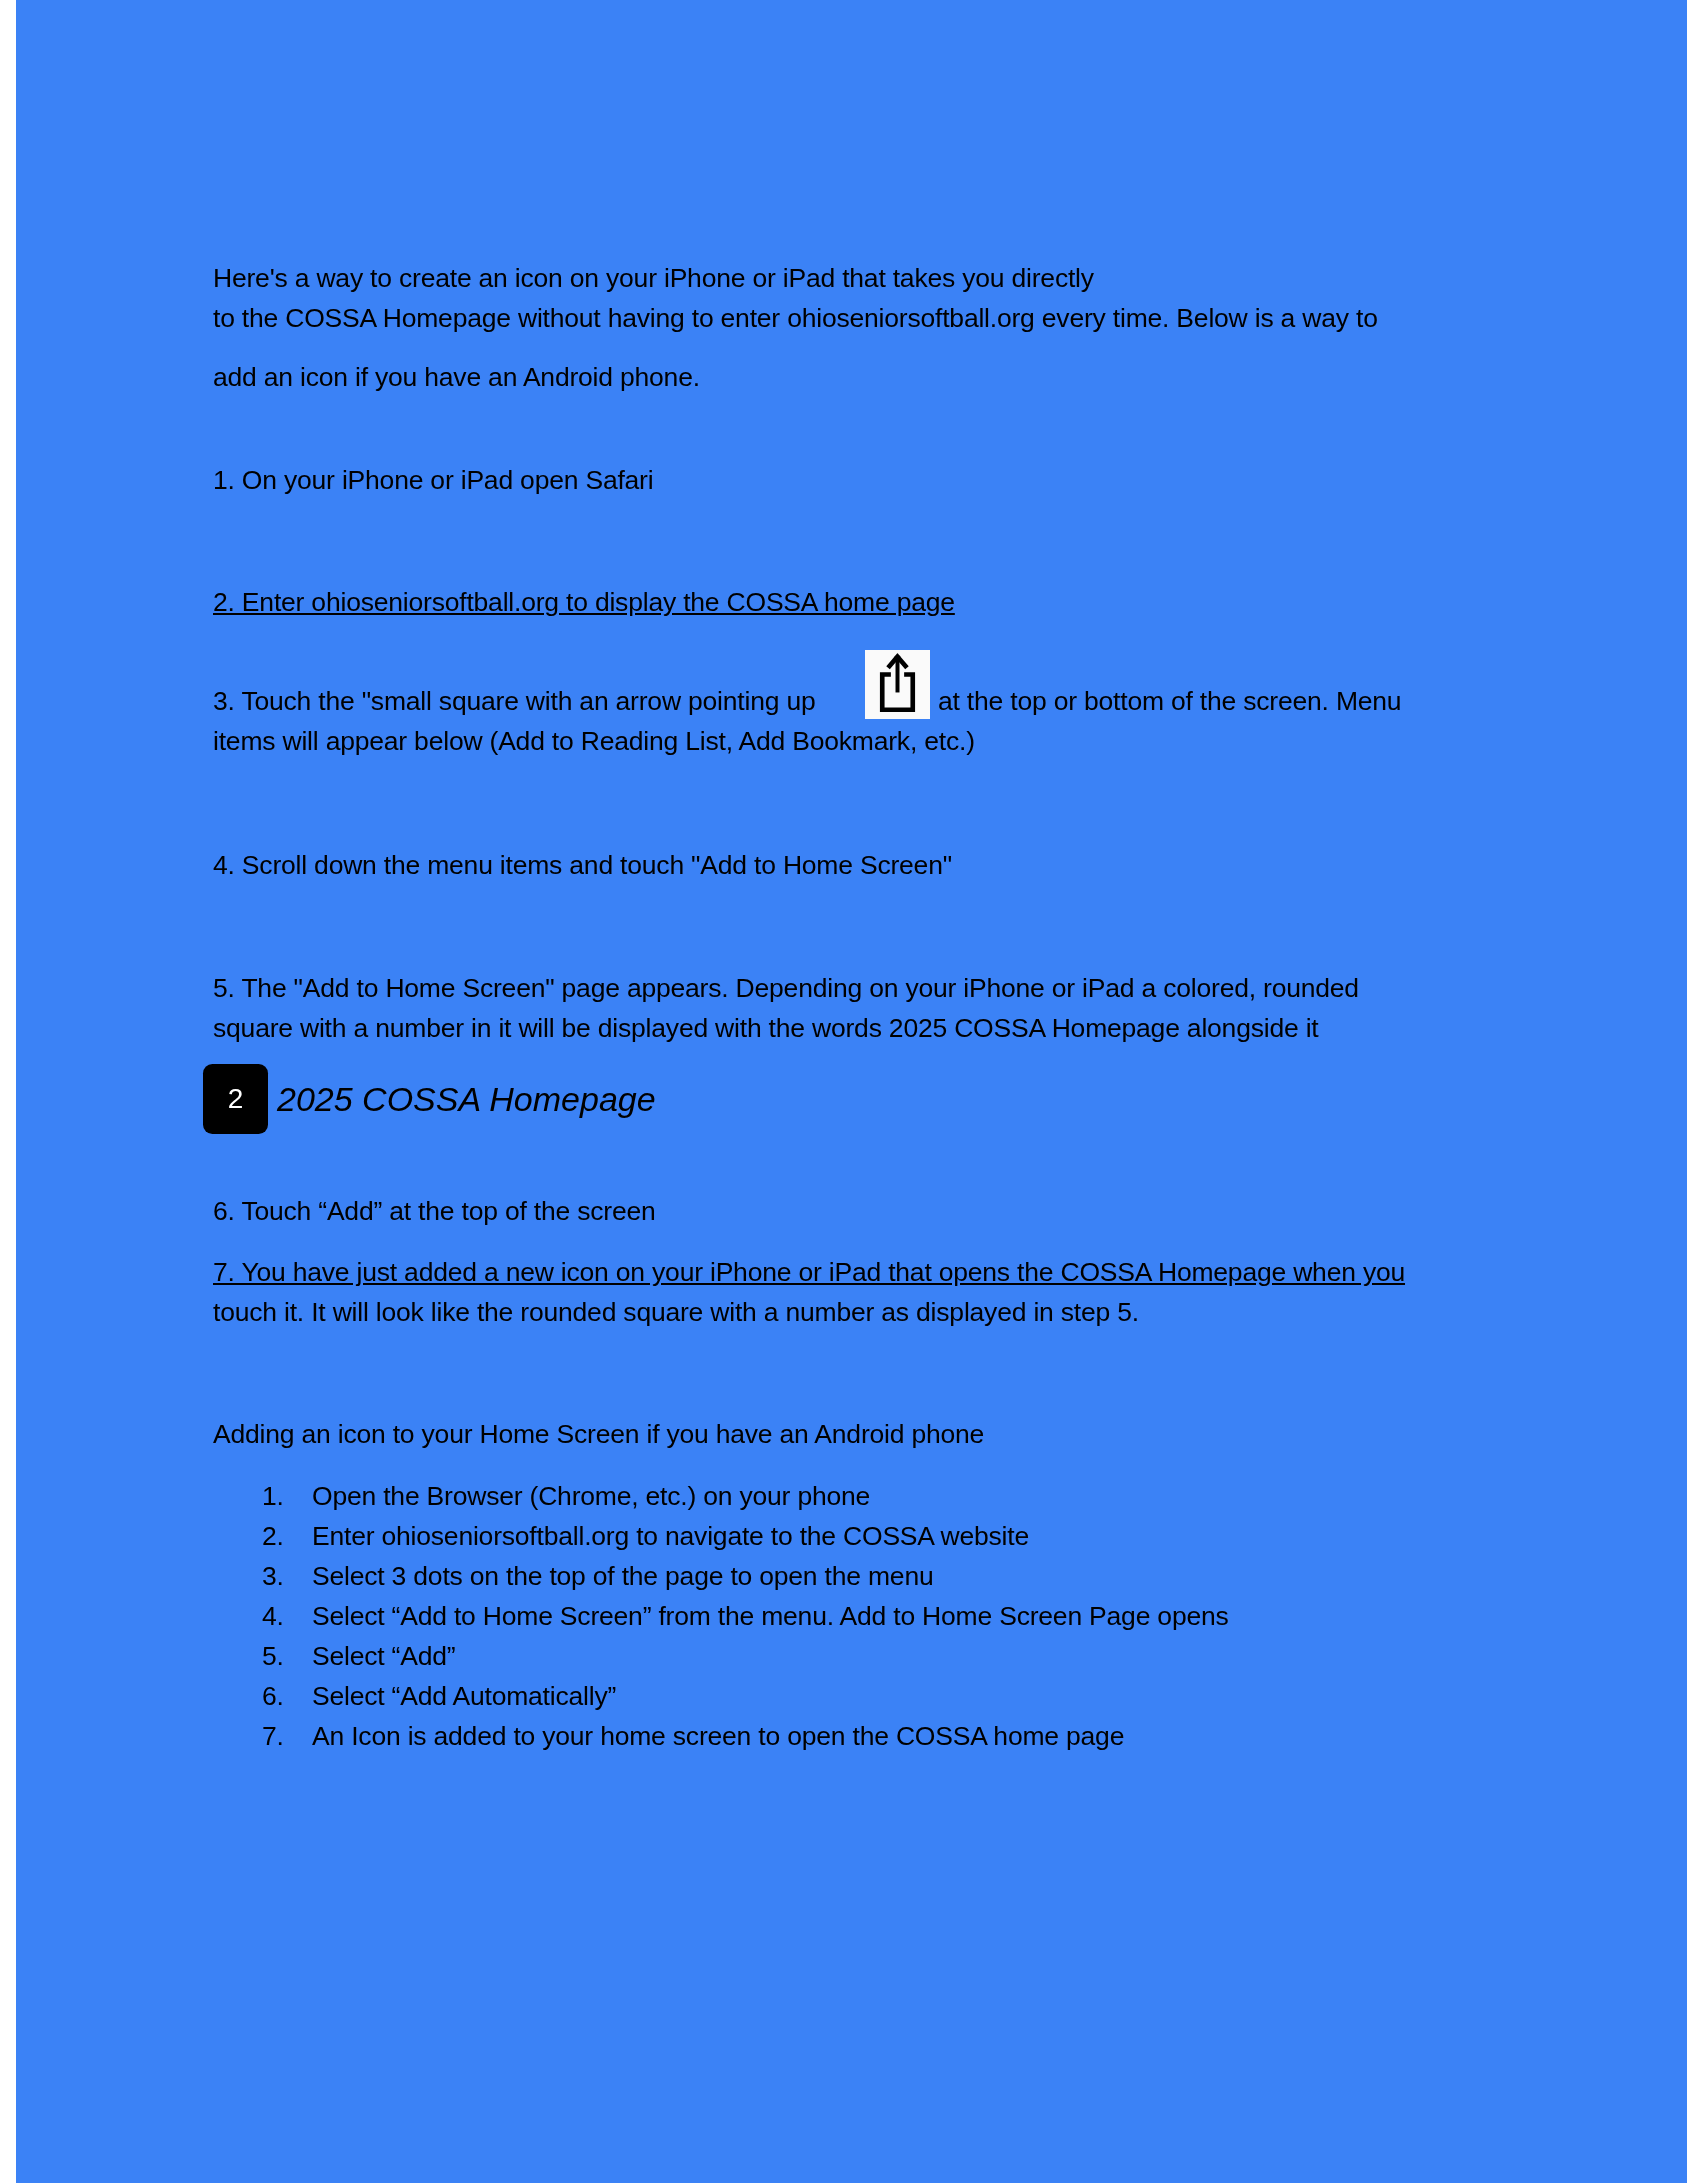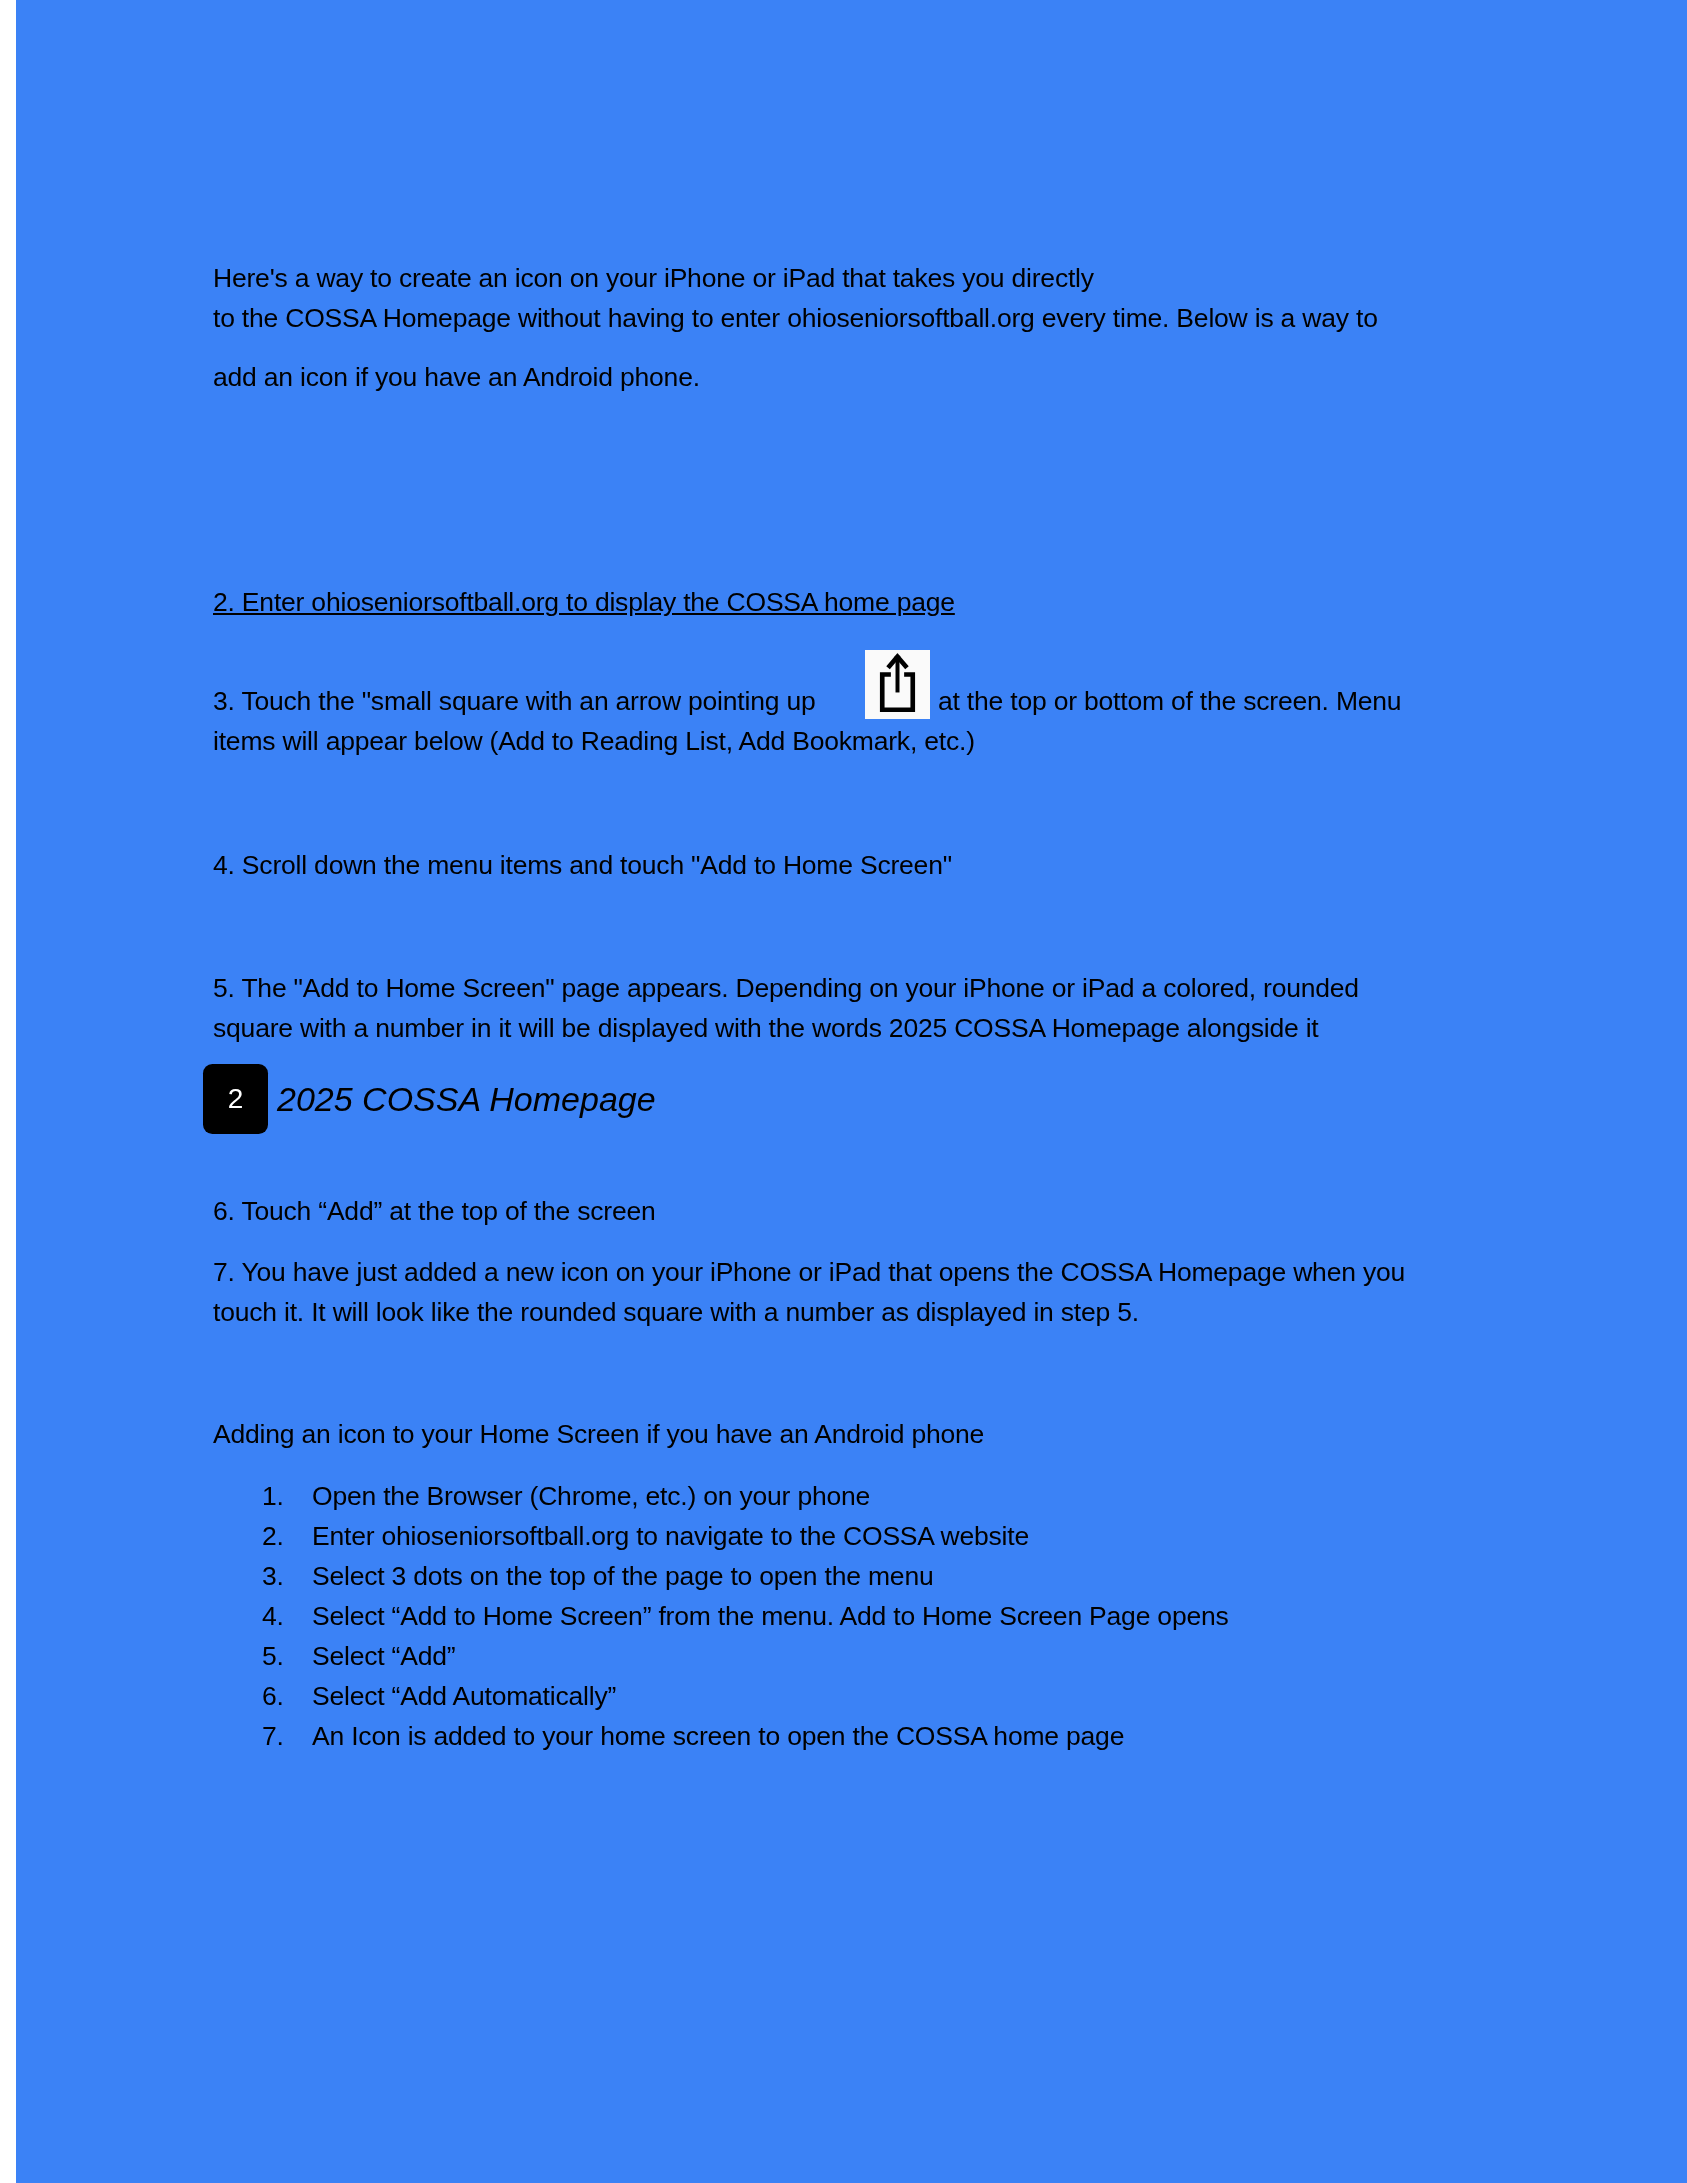--- a/index.html
+++ b/index.html
@@ -95,20 +95,21 @@
 <body>
 
 <div class="page">
 
   <div>
     <div class="line" style="top:258px;">Here's a way to create an icon on your iPhone or iPad that takes you directly</div>
     <div class="line" style="top:298px;">to the COSSA Homepage without having to enter ohioseniorsoftball.org every time. Below is a way to</div>
     <div class="line" style="top:337px;margin-top:20px;">add an icon if you have an Android phone.</div>
   </div>
 
+  <div class="line" style="top:460px;">1. On your iPhone or iPad open Safari</div>
 
   <div class="line" style="top:582px;text-decoration:underline;">2. Enter ohioseniorsoftball.org to display the COSSA home page</div>
 
   <div>
     <div class="line" style="top:681px;">3. Touch the "small square with an arrow pointing up</div>
     <div class="share-icon-box">
       <svg viewBox="0 0 98 104" xmlns="http://www.w3.org/2000/svg">
         <path d="M49 10 L37 24 M49 10 L61 24" stroke="#000" stroke-width="7" fill="none" stroke-linecap="square"></path>
         <line x1="49" y1="12" x2="49" y2="64" stroke="#000" stroke-width="6"></line>
         <path d="M39 37 L26 37 L26 90 L72 90 L72 37 L59 37" stroke="#000" stroke-width="7" fill="none"></path>
@@ -125,21 +126,21 @@
     <div class="line" style="top:1008px;">square with a number in it will be displayed with the words 2025 COSSA Homepage alongside it</div>
     <div class="badge">
       <span>2</span>
     </div>
     <div class="badge-label">2025 COSSA Homepage</div>
   </div>
 
   <div class="line" style="top:1191px;">6. Touch “Add” at the top of the screen</div>
 
   <div>
-    <div class="line" style="top:1252px;">7. You have just added a new icon on your iPhone or iPad that opens the COSSA Homepage when you</div>
+    <div class="line" style="top:1252px;text-decoration:underline;">7. You have just added a new icon on your iPhone or iPad that opens the COSSA Homepage when you</div>
     <div class="line" style="top:1292px;">touch it. It will look like the rounded square with a number as displayed in step 5.</div>
   </div>
 
   <div class="line" style="top:1414px;">Adding an icon to your Home Screen if you have an Android phone</div>
 
   <ol class="android-list">
     <li>
         <span class="num">1.</span>
         <span class="txt">Open the Browser (Chrome, etc.) on your phone</span>
       </li>

